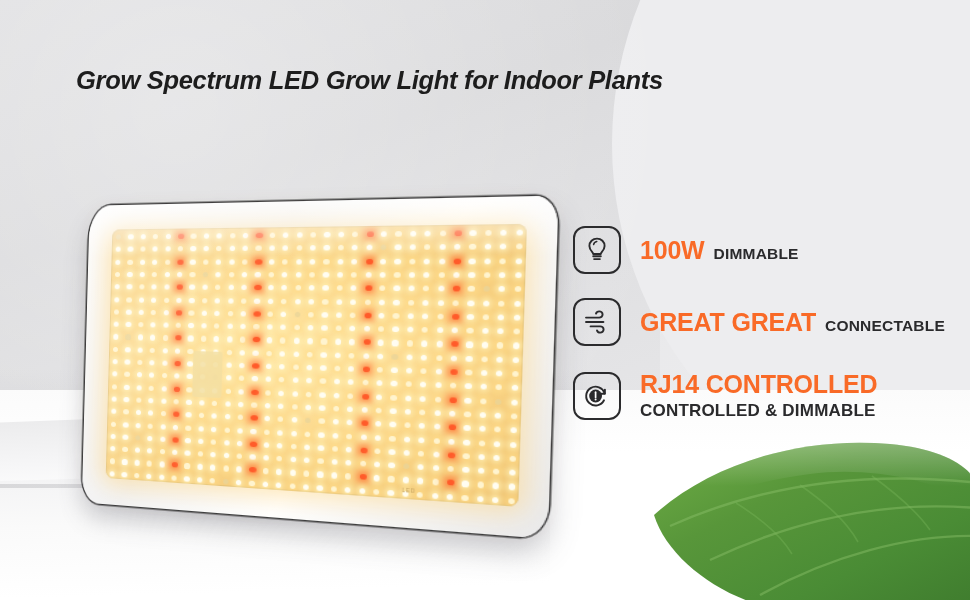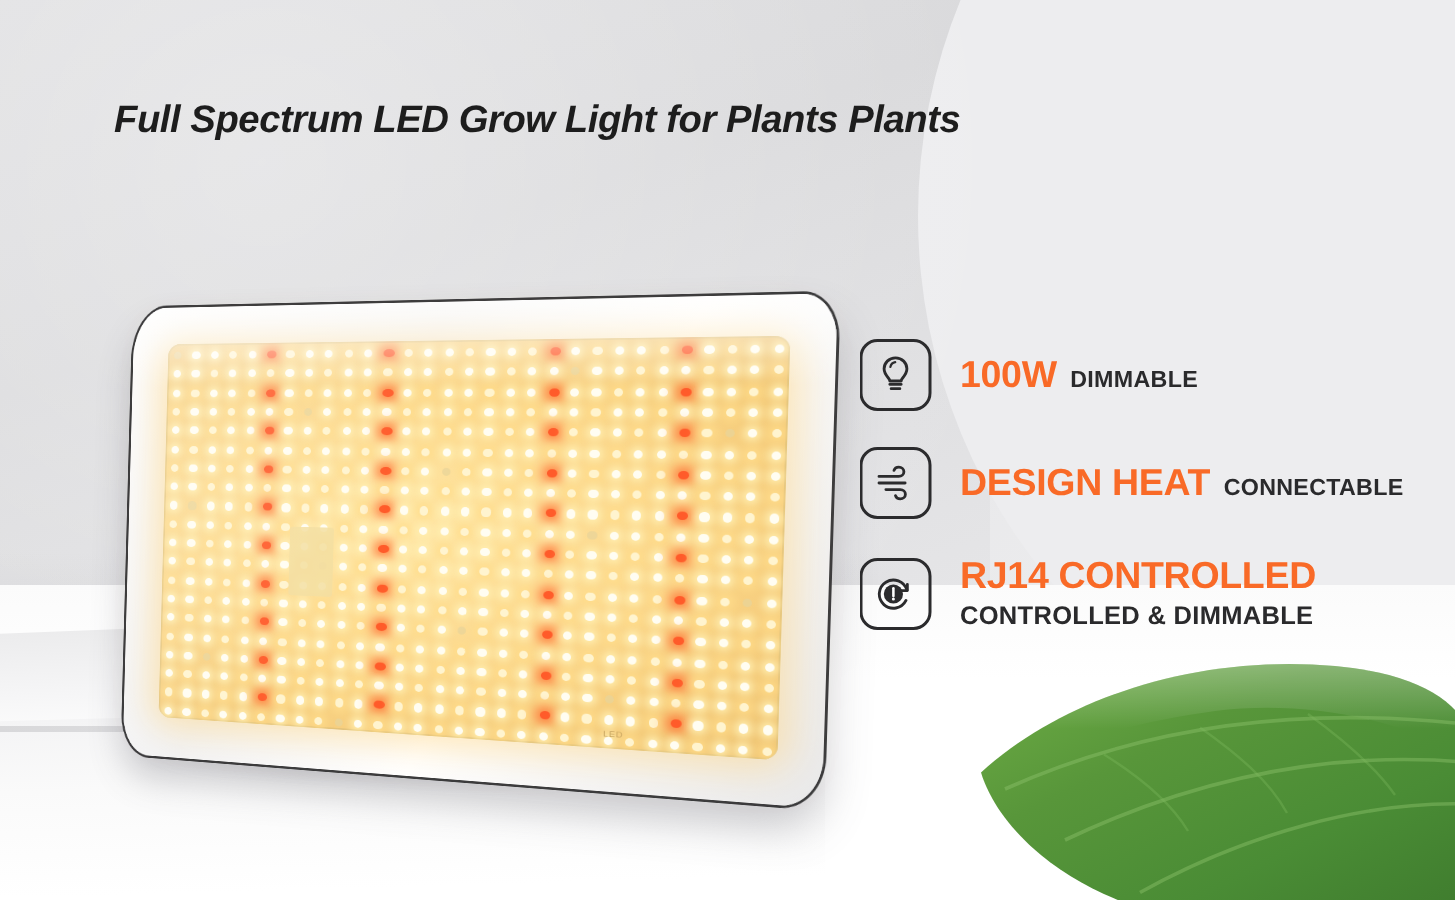--- a/index.html
+++ b/index.html
@@ -208,21 +208,21 @@
   <div class="bg-circle"></div>
   <div class="bg-soft"></div>
 
   <div class="wall-shadow"></div>
   <div class="floor"></div>
   <div class="pedestal-top"></div>
   <div class="pedestal"></div>
   <div class="floor-edge"></div>
 
   <div class="headline-wrap">
-    <div class="subhead">Full Spectrum LED Grow Light for Plants Plants</div>
+    <div class="subhead">Grow Spectrum LED Grow Light for Indoor Plants</div>
   </div>
 
   <div class="panel-shadow"></div>
   <div class="panel-stage">
     <div class="panel-skew">
       <div class="panel-body">
         <div class="panel-inner">
           <div class="led-grid" id="ledGrid">
               <div class="led dim" style="left: 4px; top: 5px;"></div>
               <div class="led" style="left: 16.4px; top: 5px;"></div>
@@ -855,21 +855,21 @@
     <div class="feature-row row2">
       <div class="icon-box">
         <svg width="30" height="26" viewBox="0 0 30 26" fill="none" stroke="#2b2b2d" stroke-width="1.9" stroke-linecap="round" stroke-linejoin="round">
           <path d="M4 8.6h13.2c1.9 0 3.4-1.4 3.4-3.1s-1.5-3.1-3.4-3.1c-1.5 0-2.8.9-3.2 2.2"></path>
           <path d="M4 13h17.4"></path>
           <path d="M8.6 17.4h9.6c1.9 0 3.4 1.4 3.4 3.1s-1.5 3.1-3.4 3.1c-1.5 0-2.8-.9-3.2-2.2"></path>
         </svg>
       </div>
       <div class="feature-text">
         <div class="feat-line">
-          <span class="feat-strong">DESIGN HEAT</span>
+          <span class="feat-strong">GREAT GREAT</span>
           <span class="feat-light">CONNECTABLE</span>
         </div>
       </div>
     </div>
 
     <div class="feature-row row3">
       <div class="icon-box">
         <svg width="30" height="30" viewBox="0 0 30 30" fill="none" stroke="#2b2b2d" stroke-width="1.9" stroke-linecap="round" stroke-linejoin="round">
           <circle cx="13.6" cy="15" r="6.4" fill="#2b2b2d" stroke="none"></circle>
           <path d="M13.6 11.2v5.2" stroke="#ffffff" stroke-width="1.7"></path>

